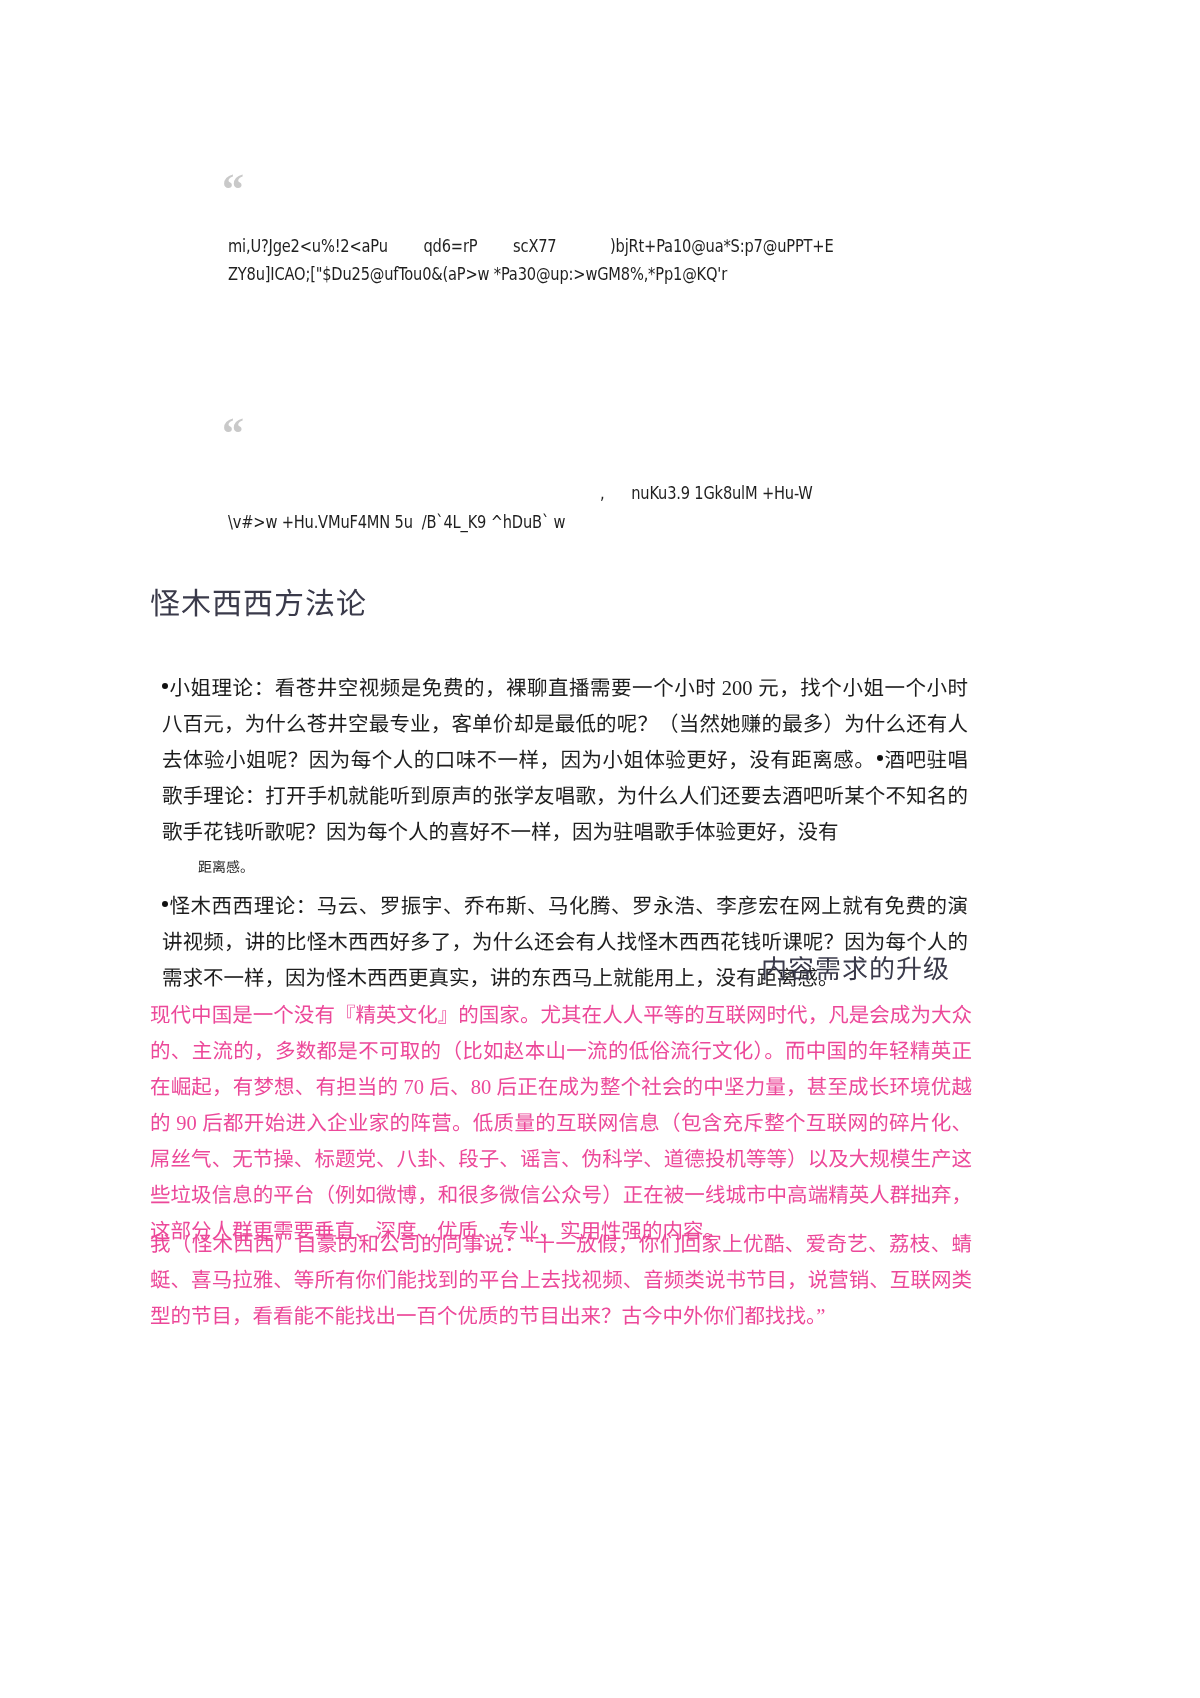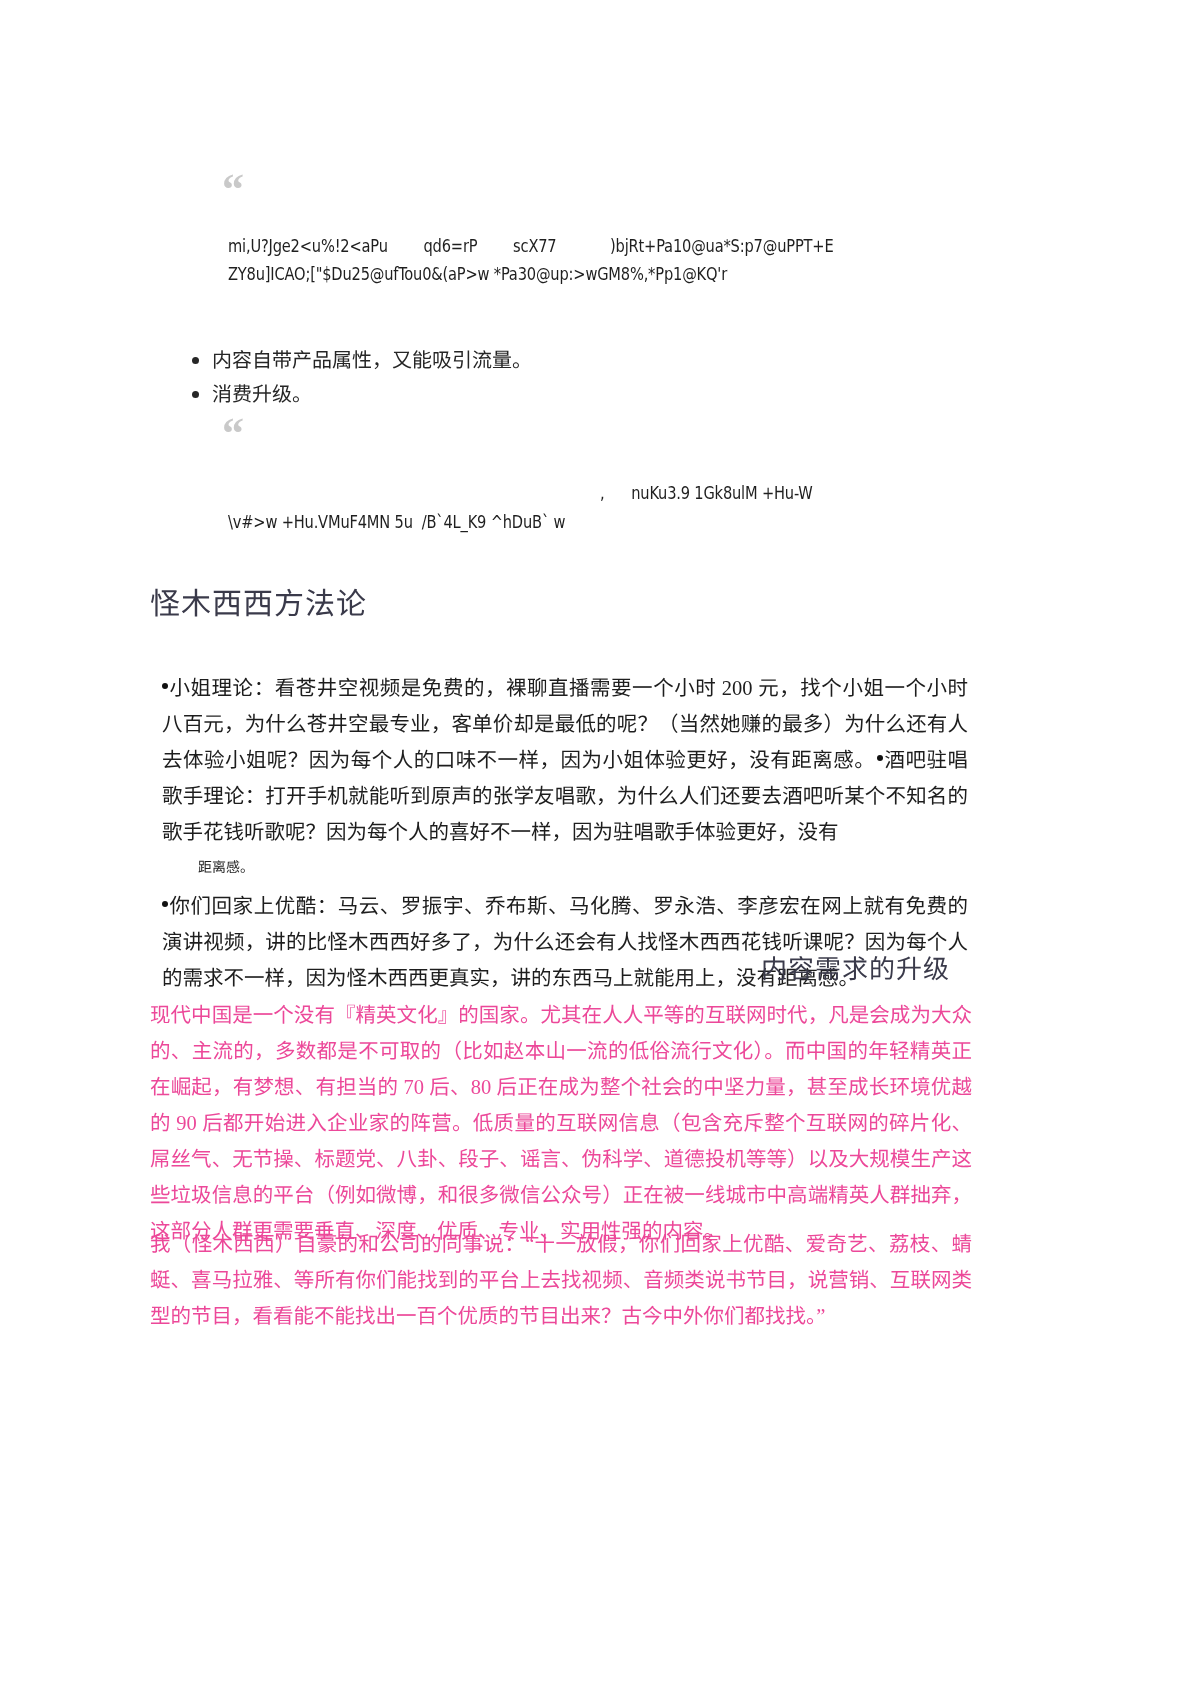--- a/index.html
+++ b/index.html
@@ -146,26 +146,20 @@
 
   <div class="block" style="left:222px; top:168px;">
     <span class="quote-mark">“</span>
   </div>
 
   <div class="block" style="left:228px; top:232px; width:760px;">
     <div class="garbled">mi,U?Jge2&lt;u%!2&lt;aPu        qd6=rP        scX77            )bjRt+Pa10@ua*S:p7@uPPT+E</div>
     <div class="garbled">ZY8u]ICAO;["$Du25@ufTou0&amp;(aP&gt;w *Pa30@up:&gt;wGM8%,*Pp1@KQ'r</div>
   </div>
 
-  <div class="block" style="left:182px; top:343px; width:700px;">
-    <ul class="plain-list">
-      <li>内容自带产品属性，又能吸引流量。</li>
-      <li>消费升级。</li>
-    </ul>
-  </div>
 
   <div class="block" style="left:222px; top:412px;">
     <span class="quote-mark">“</span>
   </div>
 
   <div class="block" style="left:600px; top:479px; width:400px;">
     <div class="garbled">,      nuKu3.9 1Gk8ulM +Hu-W</div>
   </div>
 
   <div class="block" style="left:228px; top:508px; width:600px;">
@@ -179,21 +173,21 @@
   <div class="block" style="left:150px; top:658px; width:830px;">
     <div class="theory-list">
 
       <div class="theory-item">
         <span class="dot"></span><span>小姐理论：</span><span>看苍井空视频是免费的，裸聊直播需要一个小时 200 元，找个小姐一个小时八百元，为什么苍井空最专业，客单价却是最低的呢？（当然她赚的最多）为什么还有人去体验小姐呢？因为每个人的口味不一样，因为小姐体验更好，没有距离感。</span><span class="dot inline"></span><span>酒吧驻唱歌手理论：</span><span>打开手机就能听到原声的张学友唱歌，为什么人们还要去酒吧听某个不知名的歌手花钱听歌呢？因为每个人的喜好不一样，因为驻唱歌手体验更好，没有</span>
       </div>
 
       <div class="theory-sub">距离感。</div>
 
       <div class="theory-item" style="margin-top:2px;">
-        <span class="dot"></span><span>你们回家上优酷：</span><span>马云、罗振宇、乔布斯、马化腾、罗永浩、李彦宏在网上就有免费的演讲视频，讲的比怪木西西好多了，为什么还会有人找怪木西西花钱听课呢？因为每个人的需求不一样，因为怪木西西更真实，讲的东西马上就能用上，没有距离感。</span>
+        <span class="dot"></span><span>怪木西西理论：</span><span>马云、罗振宇、乔布斯、马化腾、罗永浩、李彦宏在网上就有免费的演讲视频，讲的比怪木西西好多了，为什么还会有人找怪木西西花钱听课呢？因为每个人的需求不一样，因为怪木西西更真实，讲的东西马上就能用上，没有距离感。</span>
       </div>
 
     </div>
   </div>
 
   <div class="block" style="left:150px; top:952px; width:800px;">
     <h2 class="doc-h2">内容需求的升级</h2>
   </div>
 
   <div class="block" style="left:150px; top:997px; width:822px;">

